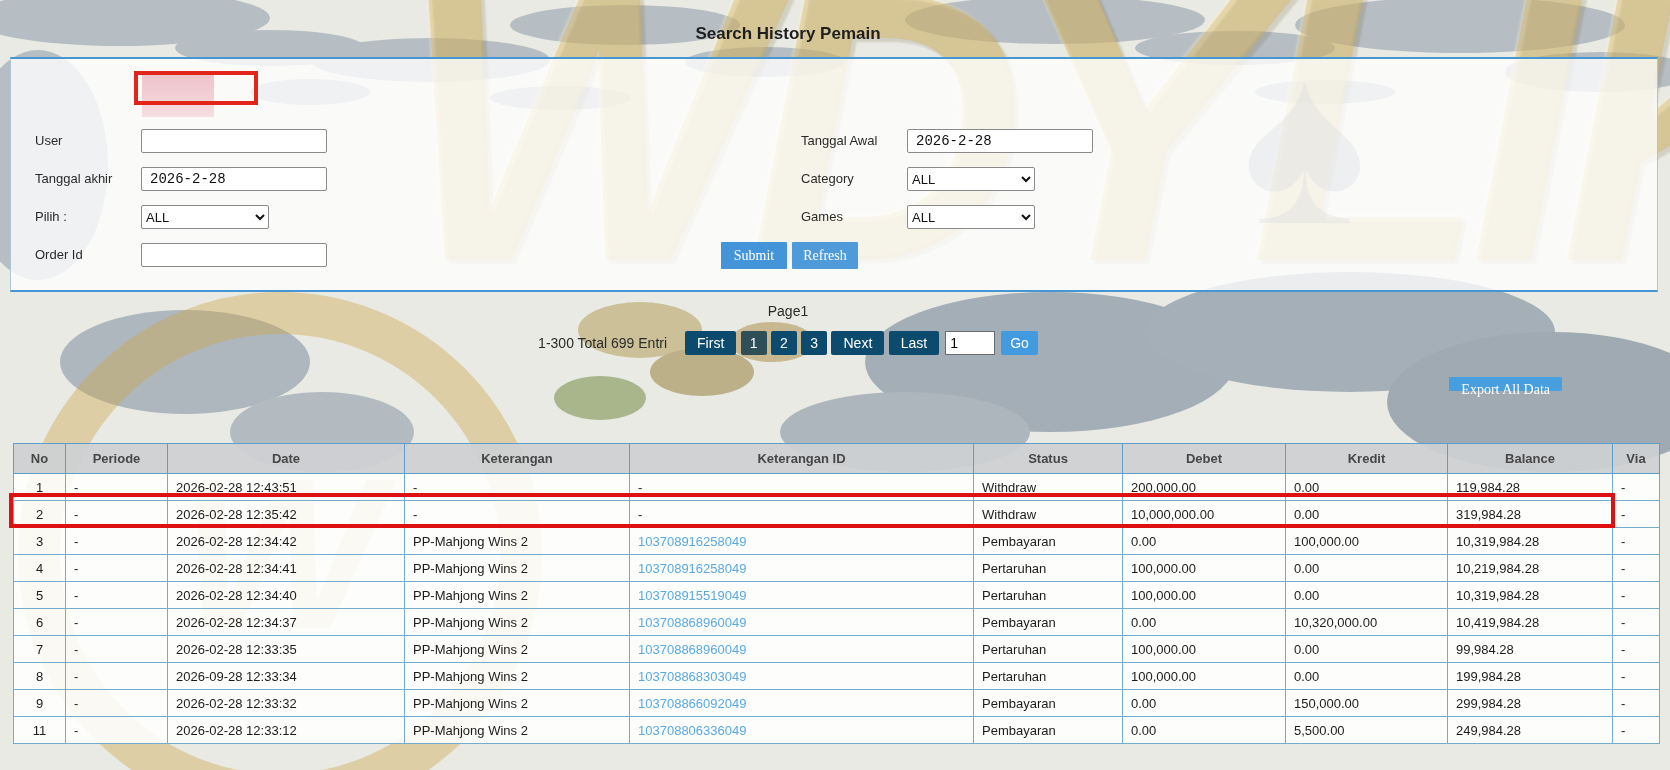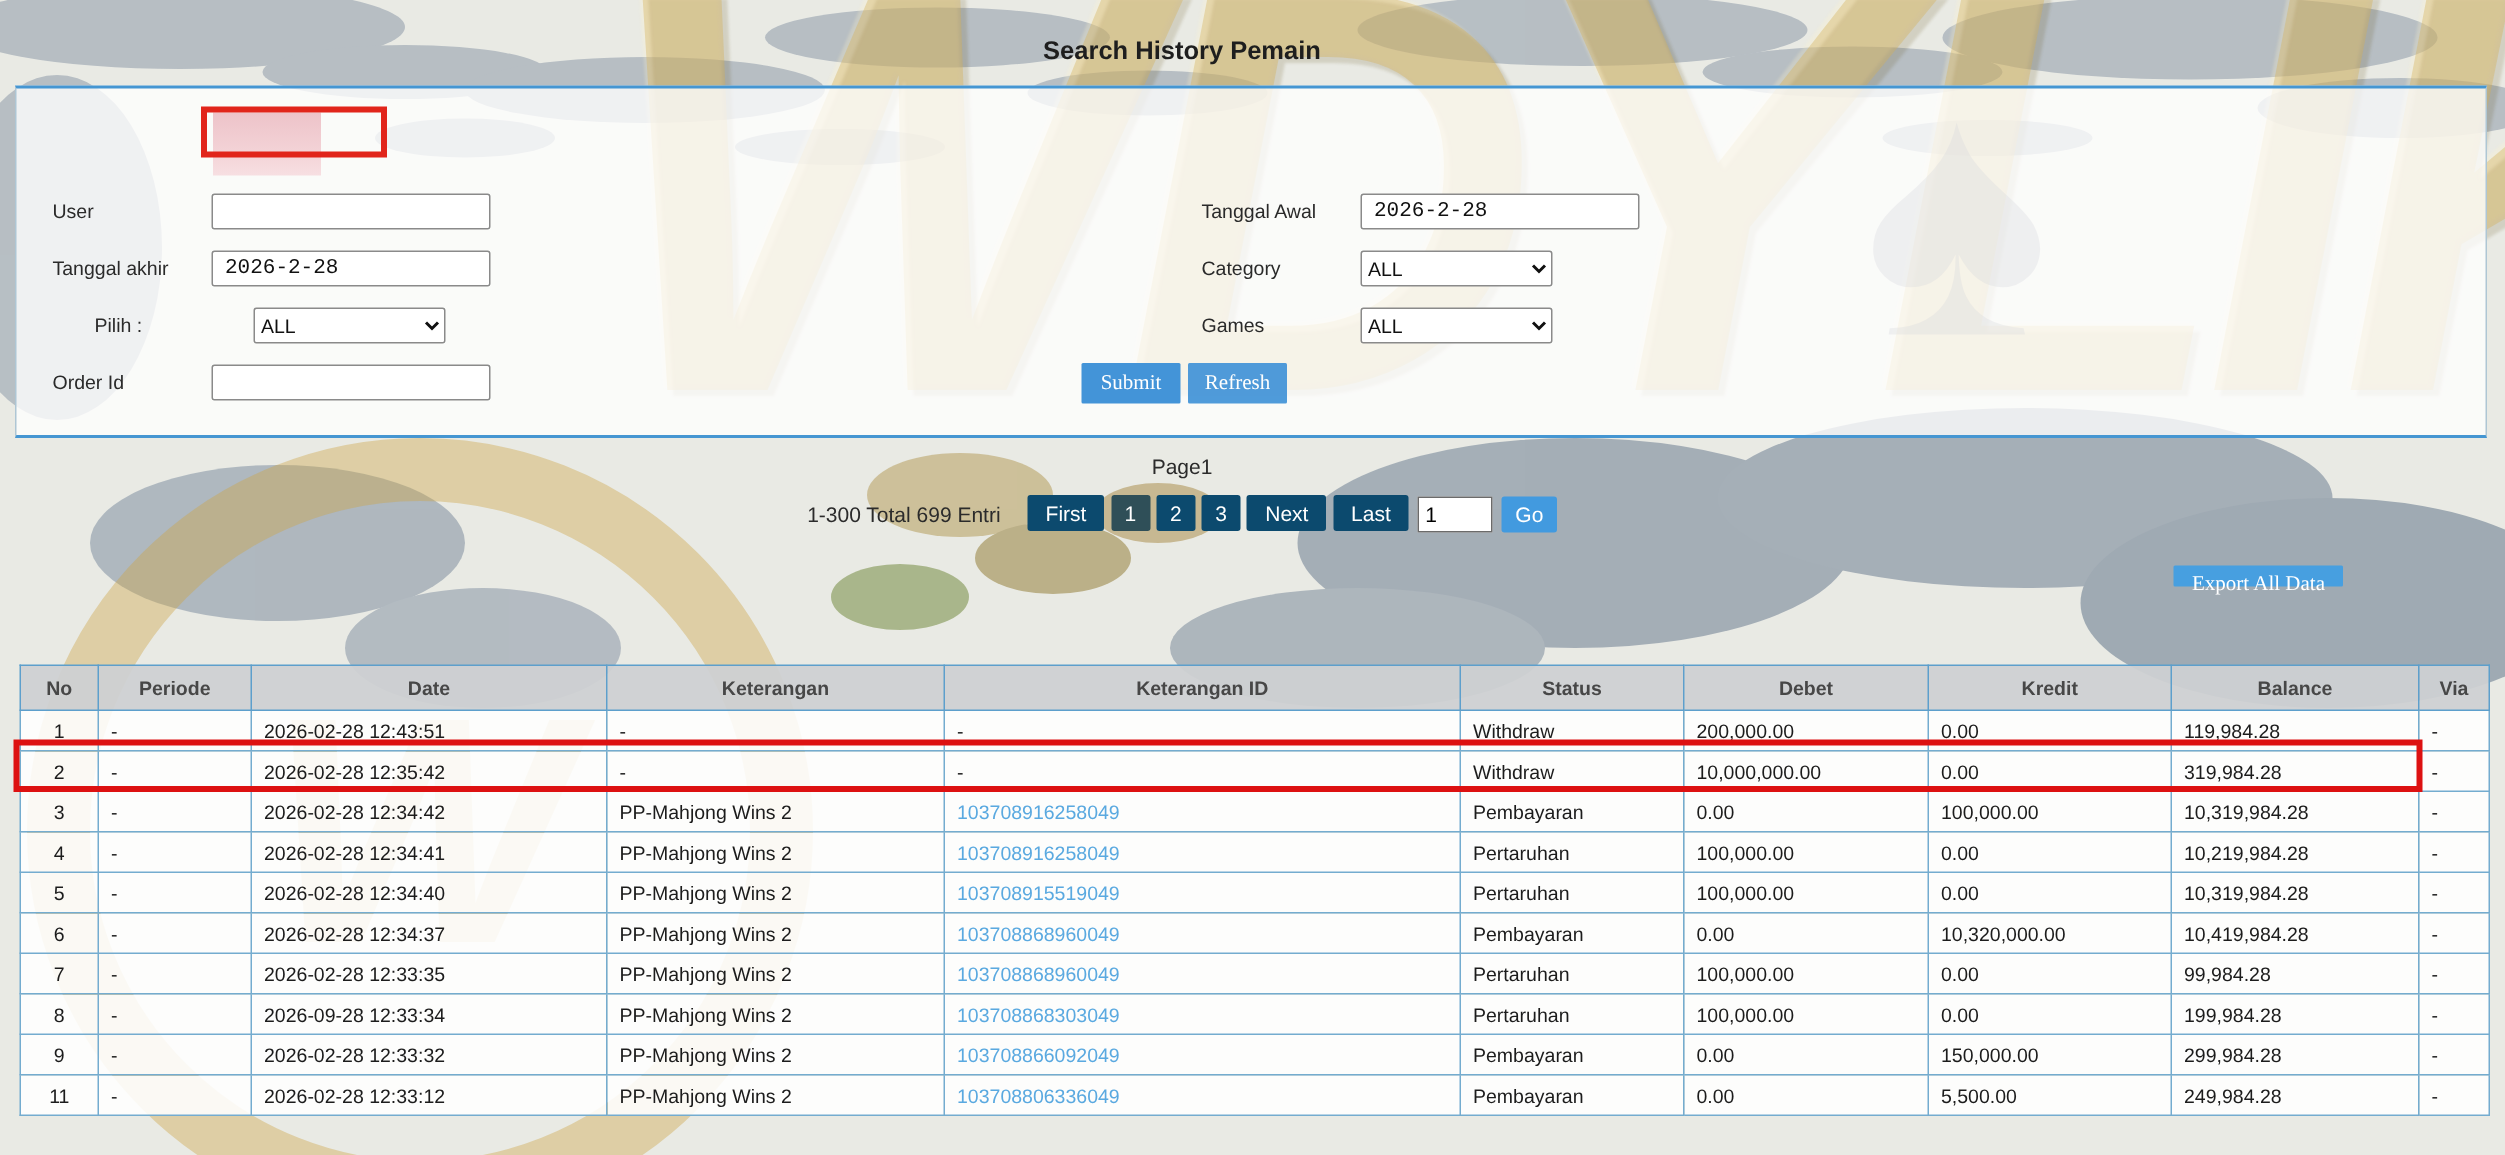--- a/index.html
+++ b/index.html
@@ -128,21 +128,21 @@
 <div id="form-panel">
   <div id="form-left" class="form-col">
       <div class="form-row" style="top: 0px;">
         <span class="form-label">User</span>
         <input class="form-input" style="">
       </div>
       <div class="form-row" style="top: 38px;">
         <span class="form-label">Tanggal akhir</span>
         <input class="form-input" value="2026-2-28" style="">
       </div>
-      <div class="form-row" style="top: 76px; margin-left: 28px;">
+      <div class="form-row" style="top: 76px;">
         <span class="form-label">Pilih :</span>
         <select class="form-select"><option>ALL</option></select>
       </div>
       <div class="form-row" style="top: 114px;">
         <span class="form-label">Order Id</span>
         <input class="form-input" style="">
       </div>
     </div>
   <div id="form-right" class="form-col">
       <div class="form-row" style="top: 0px;">

